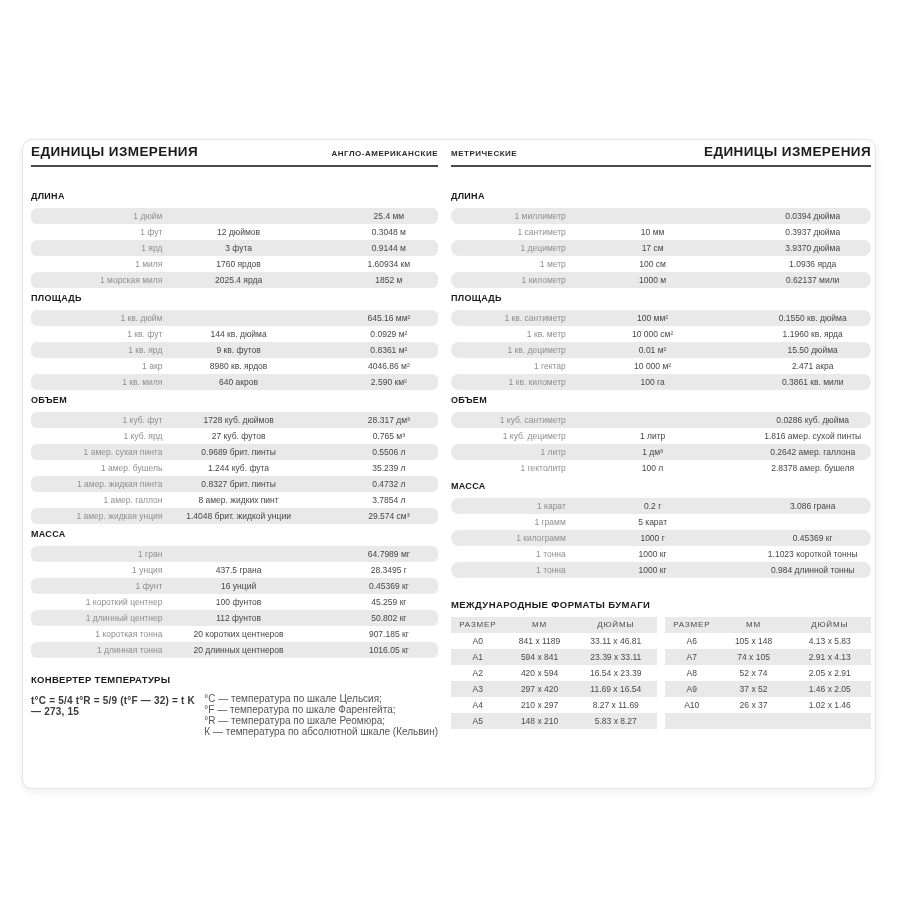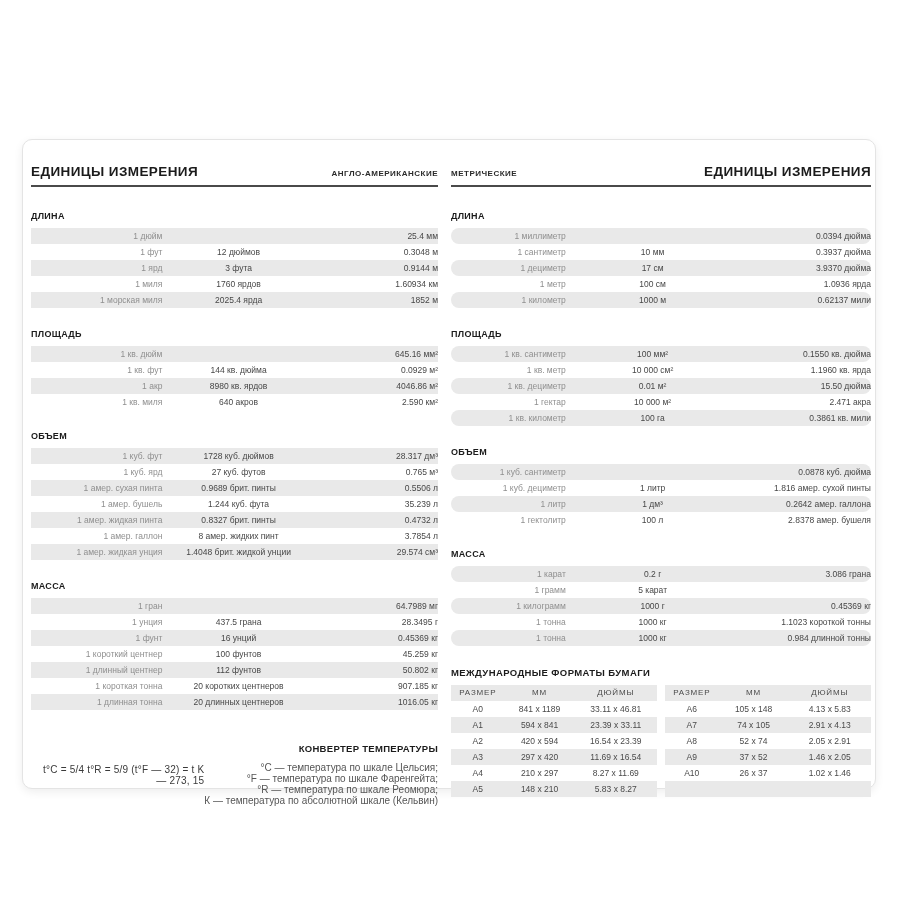--- a/index.html
+++ b/index.html
@@ -5,51 +5,51 @@
   html,body{margin:0;padding:0;}
   body{
     width:900px;height:900px;position:relative;background:#ffffff;
     font-family:"Liberation Sans", sans-serif;
     -webkit-font-smoothing:antialiased;
   }
   .card{
     position:absolute;left:22px;top:139px;width:854px;height:650px;
     background:#fff;border:1px solid #e4e4e4;border-radius:10px;
     box-shadow:0 3px 10px rgba(0,0,0,.07);
-    box-sizing:border-box;padding-top:24px;
+    box-sizing:border-box;padding-top:4px;
   }
   .spread{display:flex;padding:0 4px 0 8px;}
   .page{box-sizing:border-box;}
   .page-left{width:407px;margin-right:13px;}
   .page-right{width:422px;}
 
   .page-head{display:flex;justify-content:space-between;align-items:baseline;height:18px;}
   .page-title{font-size:13.5px;font-weight:bold;color:#1b1b1b;letter-spacing:.4px;}
   .page-sub{font-size:8px;font-weight:bold;color:#2b2b2b;letter-spacing:.5px;text-align:right;}
   .head-rule{height:2px;background:#4a4a4a;margin-top:3px;}
 
-  .section{margin-top:21px;}
+  .section{margin-top:5px;}
   .section.first{margin-top:24px;}
   .section-title{font-size:9px;font-weight:bold;color:#1b1b1b;letter-spacing:.3px;margin-bottom:7px;line-height:10px;}
 
   .trow{display:grid;height:16px;line-height:16px;font-size:8.5px;color:#474747;}
   .rows > .trow:nth-child(odd){background:#e9e9e9;}
-  .tbl-l .trow{grid-template-columns:34% 34% 32%;}
+  .tbl-l .trow{grid-template-columns:34% 34% 32%;border-radius:6px;}
   .tbl-r .trow{grid-template-columns:29% 38% 33%;border-radius:8px;}
   .trow .c{overflow:hidden;white-space:nowrap;}
   .trow .c1{text-align:right;padding-right:7px;color:#8f8f8f;}
   .trow .c2{text-align:center;}
-  .trow .c3{text-align:right;}
+  .trow .c3{text-align:center;}
   .tbl-l .trow .c3{padding-left:32px;}
   .tbl-r .trow .c3{padding-left:22px;}
 
-  .temp{margin-top:33px;text-align:right;}
+  .temp{margin-top:16px;}
   .temp-title{font-size:9.5px;font-weight:bold;color:#1b1b1b;letter-spacing:.3px;margin-bottom:8px;}
   .temp-body{display:flex;align-items:flex-start;}
-  .temp-formula{width:223px;font-size:10px;font-weight:normal;color:#3a3a3a;letter-spacing:.2px;padding-top:2px;}
+  .temp-formula{width:223px;font-size:10px;font-weight:bold;color:#3a3a3a;letter-spacing:.2px;padding-top:2px;}
   .temp-legend{font-size:10px;color:#555;line-height:11px;}
   .temp-legend div{white-space:nowrap;}
 
   .paper{margin-top:21px;}
   .paper-title{font-size:9.5px;font-weight:bold;color:#1b1b1b;letter-spacing:.4px;margin-bottom:7px;}
   .paper-tables{display:flex;gap:8px;}
   .paper-tbl{flex:1;}
   .paper-tbl .trow{grid-template-columns:26% 34% 40%;color:#4a4a4a;}
   .paper-tbl .trow:nth-child(odd){background:#e9e9e9;}
   .paper-tbl .trow .c1,.paper-tbl .trow .c2,.paper-tbl .trow .c3{
@@ -108,20 +108,25 @@
               <span class="c c1">1 кв. дюйм</span>
               <span class="c c2"></span>
               <span class="c c3">645.16 мм²</span>
             </div>
             <div class="trow">
               <span class="c c1">1 кв. фут</span>
               <span class="c c2">144 кв. дюйма</span>
               <span class="c c3">0.0929 м²</span>
             </div>
             <div class="trow">
+              <span class="c c1">1 кв. ярд</span>
+              <span class="c c2">9 кв. футов</span>
+              <span class="c c3">0.8361 м²</span>
+            </div>
+            <div class="trow">
               <span class="c c1">1 акр</span>
               <span class="c c2">8980 кв. ярдов</span>
               <span class="c c3">4046.86 м²</span>
             </div>
             <div class="trow">
               <span class="c c1">1 кв. миля</span>
               <span class="c c2">640 акров</span>
               <span class="c c3">2.590 км²</span>
             </div>
           </div>
@@ -291,21 +296,21 @@
             </div>
           </div>
       </div>
 
       <div class="section">
         <div class="section-title">ОБЪЕМ</div>
         <div class="rows tbl-r">
             <div class="trow">
               <span class="c c1">1 куб. сантиметр</span>
               <span class="c c2"></span>
-              <span class="c c3">0.0878 куб. дюйма</span>
+              <span class="c c3">0.0286 куб. дюйма</span>
             </div>
             <div class="trow">
               <span class="c c1">1 куб. дециметр</span>
               <span class="c c2">1 литр</span>
               <span class="c c3">1.816 амер. сухой пинты</span>
             </div>
             <div class="trow">
               <span class="c c1">1 литр</span>
               <span class="c c2">1 дм³</span>
               <span class="c c3">0.2642 амер. галлона</span>

